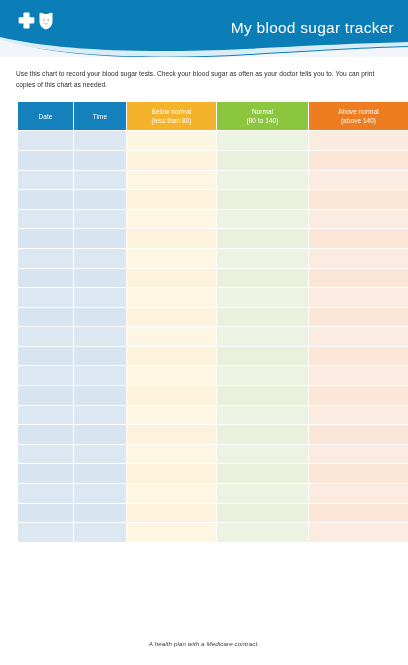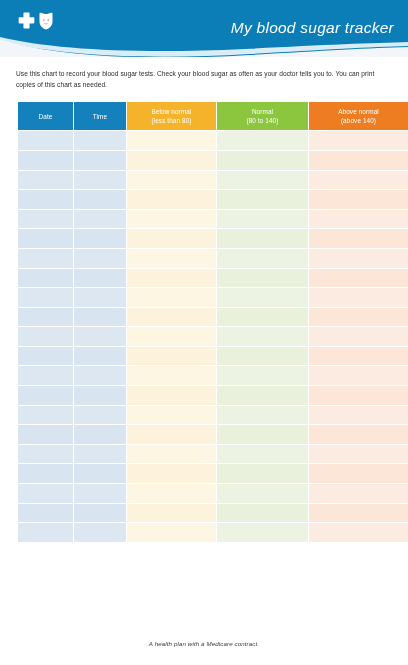--- a/index.html
+++ b/index.html
@@ -15,21 +15,20 @@
     position: relative;
   }
 
   
   .header {
     position: relative;
     width: 408px;
     height: 57px;
     overflow: hidden;
     background: #7f1d1d;
-    font-style: italic;
   }
   .header-bg {
     position: absolute;
     inset: 0;
     width: 408px;
     height: 57px;
   }
   .header-inner {
     position: absolute;
     inset: 0;

